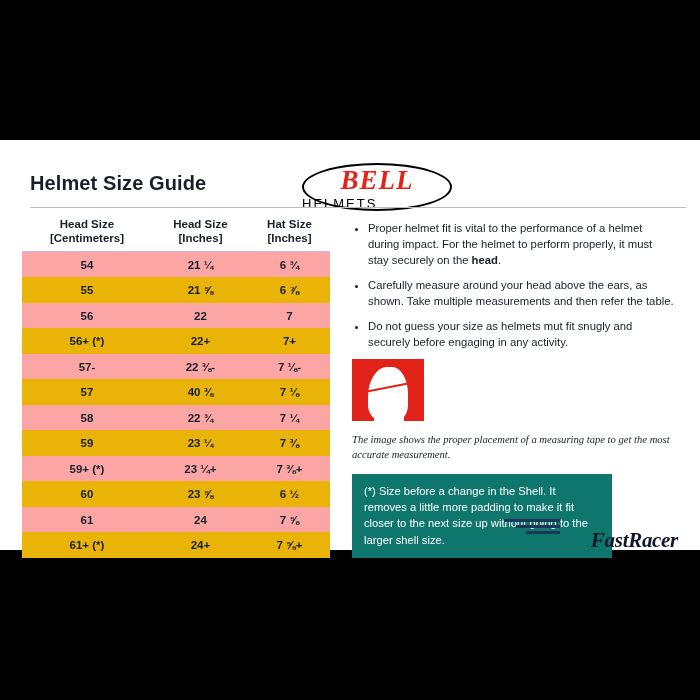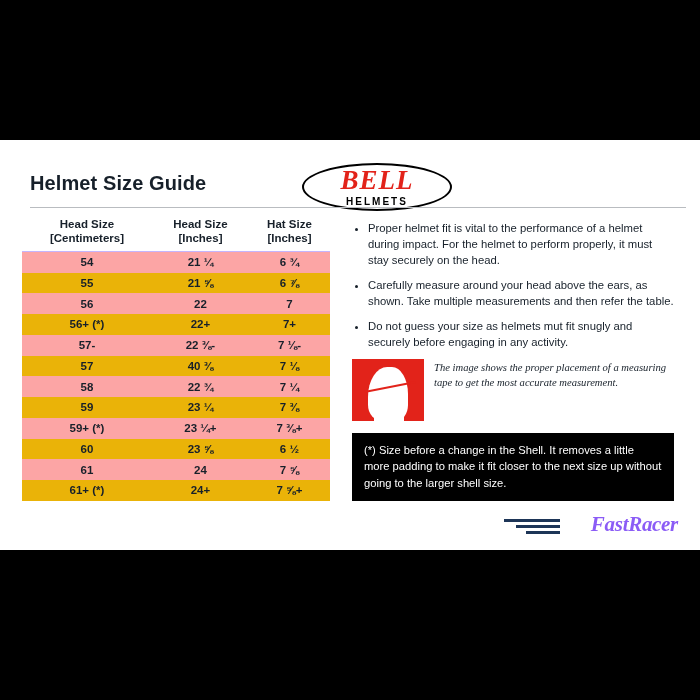--- a/index.html
+++ b/index.html
@@ -70,23 +70,22 @@
     font-weight: bold;
     font-style: italic;
     color: #e2231a;
     letter-spacing: 1px;
   }
   .bell-sub {
     position: absolute;
     left: 0;
     top: 33px;
     width: 150px;
-    text-align: center;
-    font-size: 10px;
-    font-weight: bold;
+    font-size: 13px;
+    font-weight: normal;
     letter-spacing: 2px;
     color: #000000;
   }
   .header-rule {
     position: absolute;
     left: 0;
     top: 49px;
     width: 656px;
     height: 1px;
     background: #b9bcc0;
@@ -135,26 +134,27 @@
   ul.tips {
     margin: 6px 0 0 0;
     padding-left: 16px;
     font-size: 11.3px;
     color: #17202a;
     line-height: 1.42;
   }
   ul.tips li {
     margin-bottom: 9px;
   }
-  ul.tips b { font-weight: normal; }
+  ul.tips b { font-weight: bold; }
   .figure-row {
     display: flex;
     gap: 10px;
     margin-top: 4px;
     align-items: flex-start;
+    flex-direction: column;
   }
   .head-img {
     width: 72px;
     height: 62px;
     background: #e2231a;
     position: relative;
     flex: 0 0 auto;
     overflow: hidden;
   }
   .head-shape {
@@ -186,45 +186,45 @@
   .fig-caption {
     font-family: "Liberation Serif", serif;
     font-style: italic;
     font-size: 10.6px;
     line-height: 1.35;
     color: #17202a;
     padding-top: 2px;
   }
   .note-box {
     margin-top: 12px;
-    background: #000000;
+    background: #0f766e;
     color: #ffffff;
     font-size: 11.2px;
     line-height: 1.45;
     padding: 9px 12px 10px 12px;
     box-sizing: border-box;
-    width: 322px;
+    width: 260px;
   }
   
   .footer-logo {
     position: absolute;
     right: 22px;
     bottom: 12px;
     width: 178px;
     height: 26px;
   }
   .fr-text {
     position: absolute;
     right: 0;
-    top: 0;
+    top: 16px;
     font-family: "Liberation Serif", serif;
     font-style: italic;
     font-weight: bold;
     font-size: 21px;
-    color: #8b5cf6;
+    color: #0f172a;
     letter-spacing: -0.3px;
   }
   .fr-streak {
     position: absolute;
     height: 2.5px;
     background: #1d3557;
     right: 118px;
   }
   .s1 { width: 56px; top: 7px; }
   .s2 { width: 44px; top: 13px; right: 118px; }

